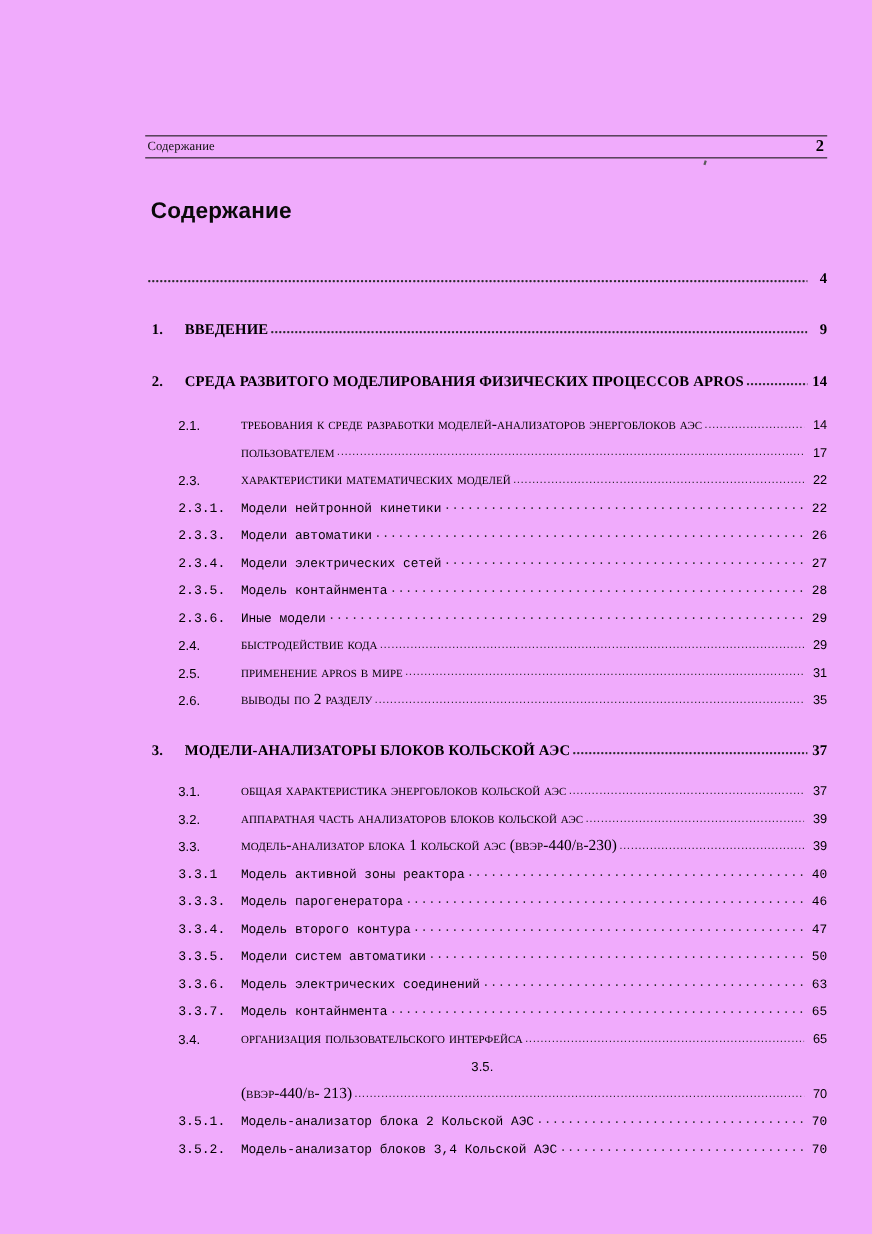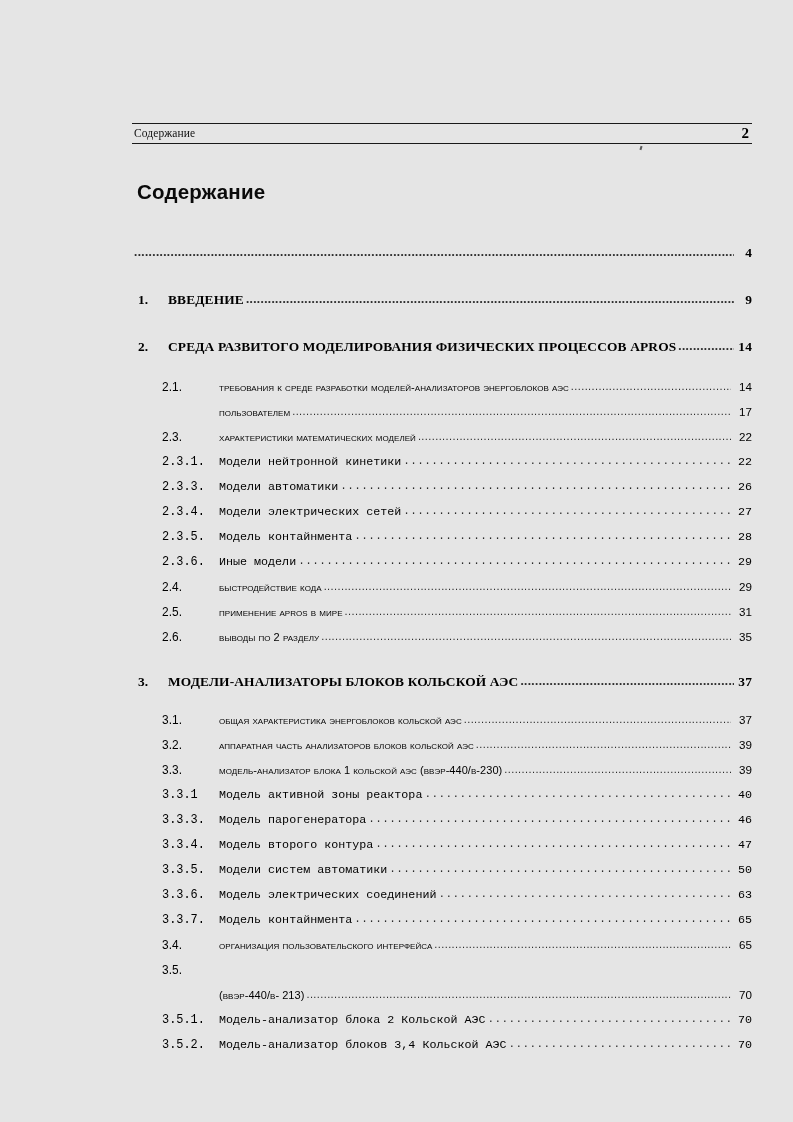--- a/index.html
+++ b/index.html
@@ -4,21 +4,21 @@
 <style>
   html, body {
     margin: 0;
     padding: 0;
     background: #ffffff;
   }
   .page {
     position: relative;
     width: 793px;
     height: 1122px;
-    background: #e5e5e5;
+    background: #f0abfc;
     overflow: hidden;
     font-family: "Liberation Serif", serif;
     color: #000000;
   }
 
   
   .running-header {
     position: absolute;
     left: 132px;
     top: 123px;
@@ -124,23 +124,24 @@
   .lvl1 .pageno { min-width: 17px; font-size: 13.4px; }
   .lvl1 .leader { font-size: 13px; }
   .lvl1.noNum .num { width: 0; padding-left: 0; }
 
   
   .lvl2 {
     font-family: "Liberation Sans", sans-serif;
     font-size: 11.6px;
     font-weight: normal;
     letter-spacing: 0.05px;
+    justify-content: center;
   }
   .lvl2 .num { width: 57px; padding-left: 30px; font-size: 11.9px; }
-  .lvl2 .label { font-variant: small-caps; text-transform: lowercase; font-size: 11px; }
+  .lvl2 .label { font-variant: small-caps; text-transform: lowercase; font-size: 14px; font-family: Liberation Serif, serif; }
   .lvl2 .pageno { min-width: 20px; }
   .lvl2 .leader { font-size: 11px; }
 
   
   .lvl3 {
     font-family: Liberation Mono, monospace;
     font-size: 11.7px;
     font-weight: normal;
   }
   .lvl3 .num { width: 57px; padding-left: 30px; font-size: 11.9px; }

